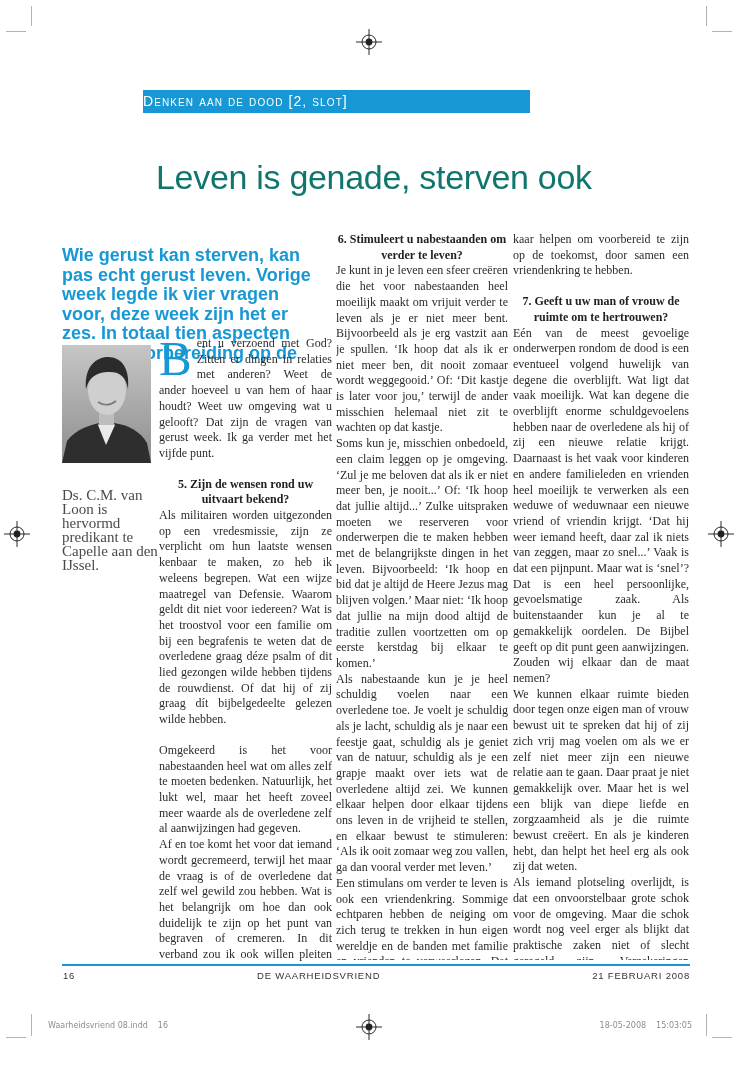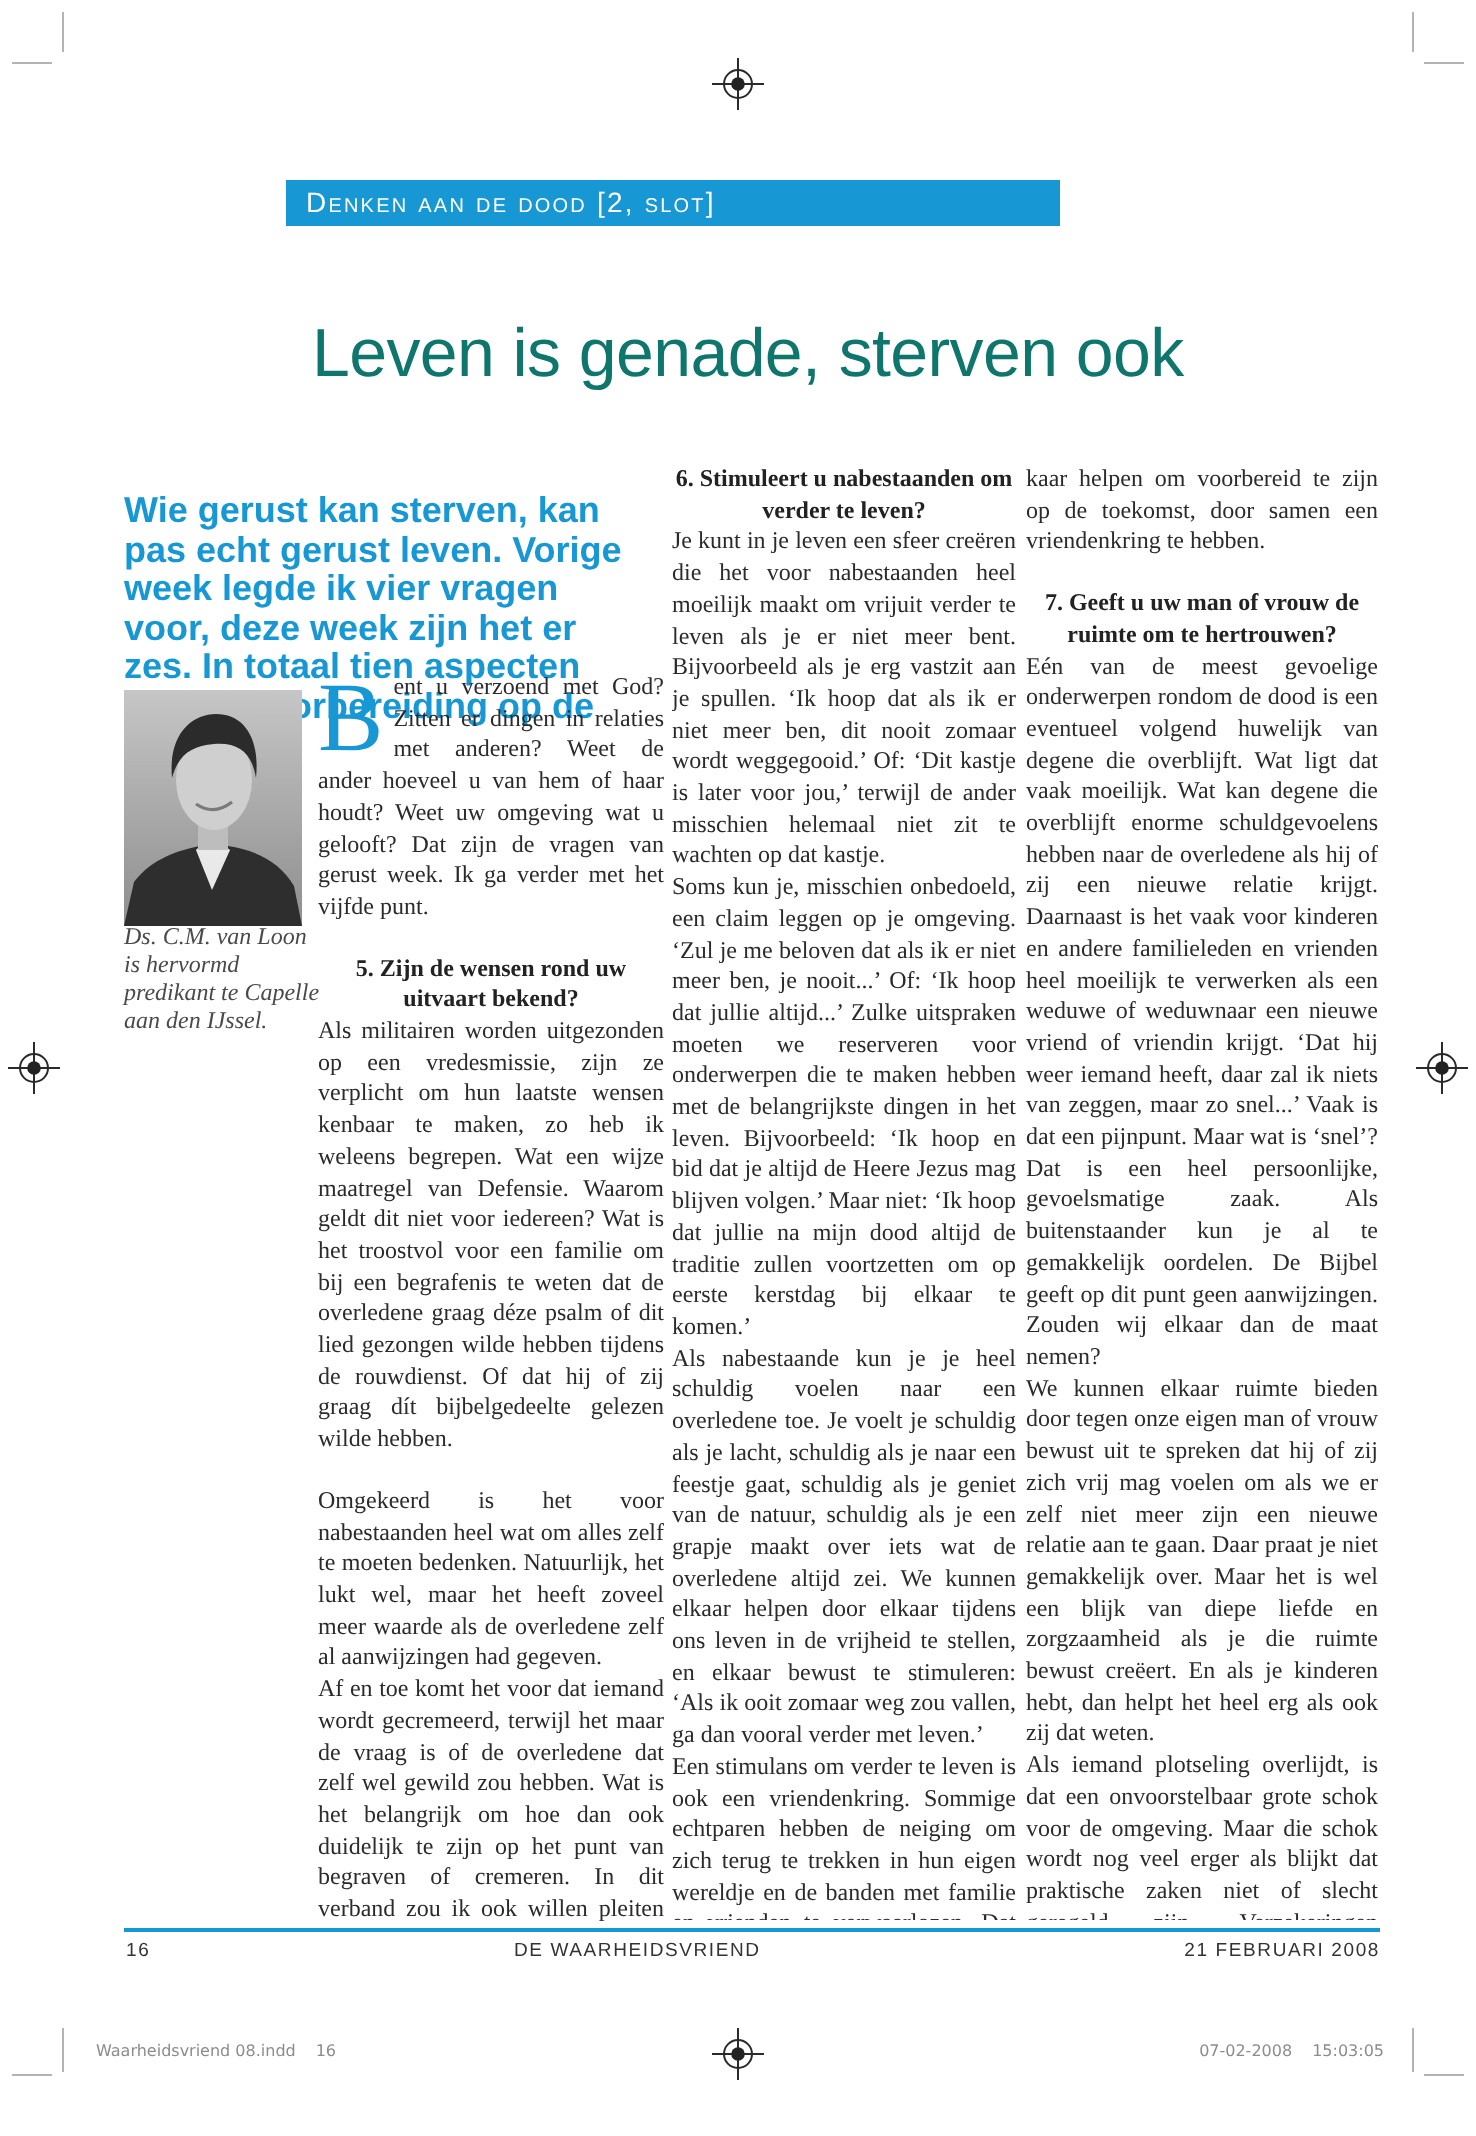--- a/index.html
+++ b/index.html
@@ -9,36 +9,36 @@
   
   .cropline{position:absolute;background:#b3b3b3;}
   .regmark{position:absolute;width:26px;height:26px;}
   .regmark svg{display:block;}
 
   
   .kicker{position:absolute;left:143px;top:90px;width:387px;height:23px;
           background:#1798d5;color:#ffffff;
           font-family:"Liberation Sans",sans-serif;
           font-variant:small-caps;font-size:14px;line-height:23px;
-          letter-spacing:1.1px;padding-left:10px;box-sizing:border-box;}
+          letter-spacing:1.1px;box-sizing:border-box;}
 
   
   .title{position:absolute;left:156px;top:134px;width:560px;
          font-family:"Liberation Sans",sans-serif;font-weight:400;
          font-size:34px;line-height:40px;color:#0f766e;letter-spacing:-0.3px;}
 
   
   .intro{position:absolute;left:62px;top:228px;width:264px;
          font-family:"Liberation Sans",sans-serif;font-weight:700;
          font-size:18px;line-height:19.5px;color:#1798d5;}
 
   
   .photo{position:absolute;left:62px;top:345px;width:89px;height:118px;overflow:hidden;}
-  .caption{position:absolute;left:62px;top:449px;width:102px;
-           font-style:italic;font-size:12px;line-height:14px;color:#4a4a4a;}
+  .caption{position:absolute;left:62px;top:473px;width:102px;
+           font-size:15px;line-height:14px;color:#4a4a4a;}
 
   
   .col{position:absolute;font-size:12px;line-height:15.7px;text-align:justify;
        hyphens:auto;overflow:hidden;}
   .col1{left:159px;top:336px;width:173px;height:625px;}
   .col2{left:336px;top:232px;width:172px;height:728px;}
   .col3{left:513px;top:232px;width:176px;height:728px;}
   .col p{margin:0;}
   .col p.gap{margin-top:15px;}
   .col h3{margin:15px 0 0 0;font-size:12px;line-height:15.7px;font-weight:700;
@@ -174,16 +174,16 @@
   <div class="footer">
     <span class="pageno">16</span>
     <span class="pub">DE WAARHEIDSVRIEND</span>
     <span class="date">21 FEBRUARI 2008</span>
   </div>
 
   <div class="slug slug-left">
     <span>Waarheidsvriend 08.indd</span><span class="sp"></span><span>16</span>
   </div>
   <div class="slug slug-right">
-    <span>07-02-2008</span><span class="sp"></span><span>15:03:05</span>
+    <span>18-05-2008</span><span class="sp"></span><span>15:03:05</span>
   </div>
 
 </div>
 
 </body></html>

